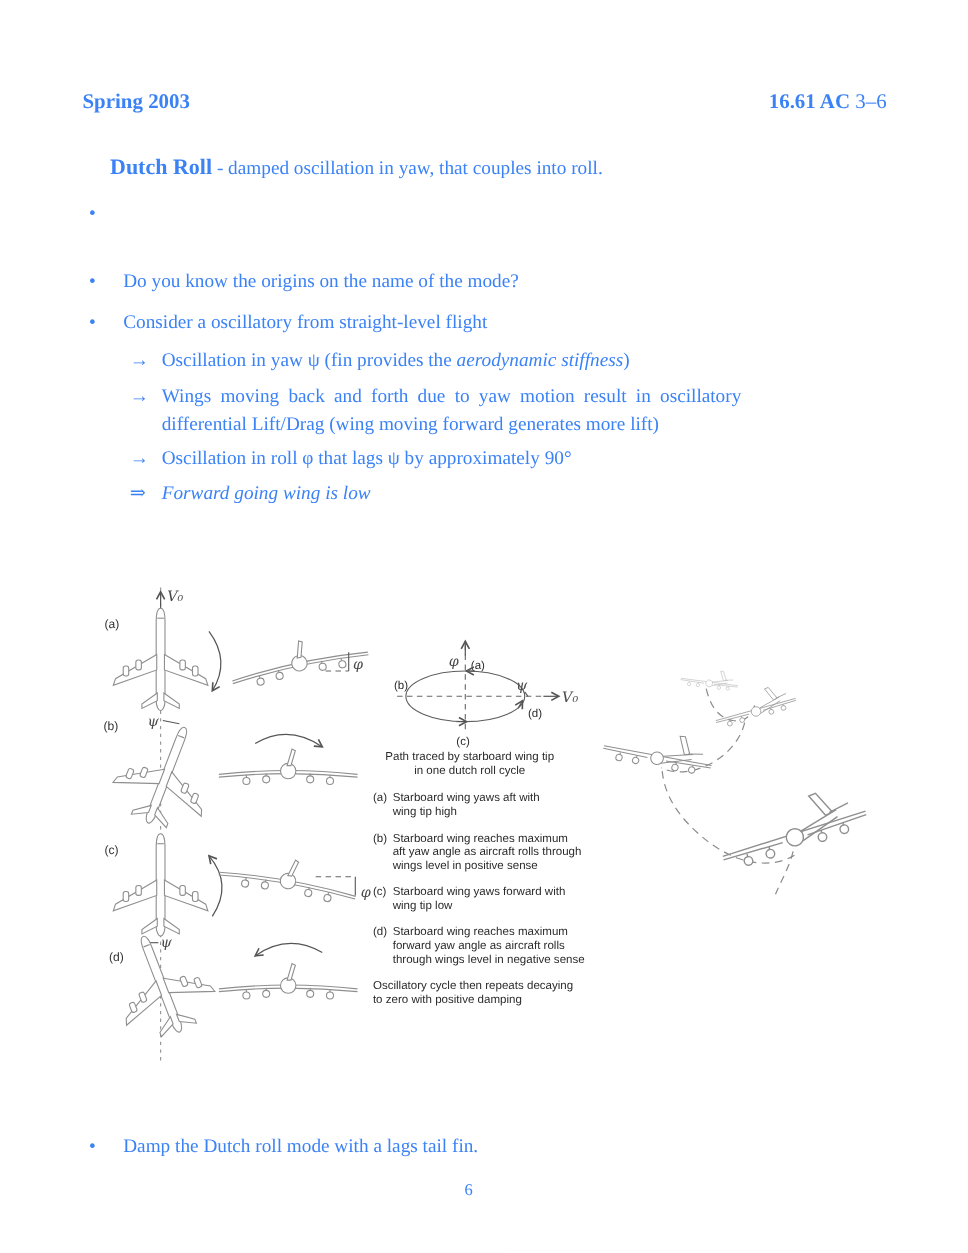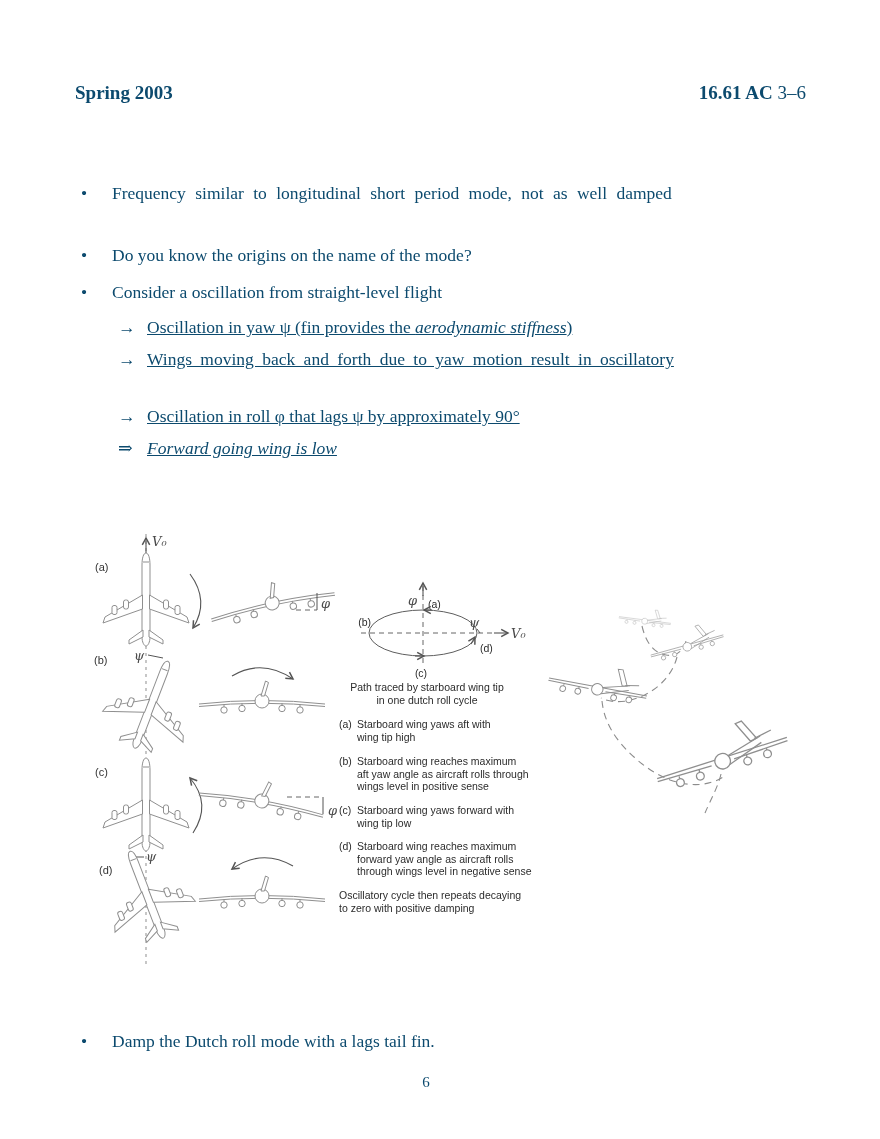--- a/index.html
+++ b/index.html
@@ -1,35 +1,35 @@
 <!DOCTYPE html>
 <html><head>
 <meta charset="utf-8">
 <style>
   html,body{margin:0;padding:0;background:#e8e8e8;}
   .page{
     position:relative;
     width:880px;height:1139px;
     background:#ffffff;
     font-family:"Liberation Serif","DejaVu Serif",serif;
-    color:#0c4a6e;
+    color:#3b82f6;
     overflow:hidden;
   }
   .abs{position:absolute;}
   .hdr{top:82px;left:75px;right:74px;font-size:19px;font-weight:bold;}
   .hdr .right{position:absolute;right:0;top:0;}
   .hdr .pageref{font-weight:normal;}
   .title{top:141px;left:100px;font-size:17.5px;}
   .title .term{font-weight:bold;font-size:20px;}
   .row{left:0;right:0;font-size:17.5px;line-height:26px;white-space:nowrap;}
   .row .mark{position:absolute;left:81px;top:0;width:20px;}
   .row .txt{position:absolute;left:112px;top:0;}
   .subrow{left:0;right:0;font-size:17.5px;line-height:25.5px;white-space:nowrap;}
   .subrow .mark{position:absolute;left:118px;top:0;width:24px;}
-  .subrow .txt{position:absolute;left:147px;top:0;text-decoration:underline;}
+  .subrow .txt{position:absolute;left:147px;top:0;}
   .it{font-style:italic;}
   .st1{word-spacing:5px;}
   .st2{word-spacing:4px;}
   .closing{top:472px;left:112px;font-size:17.5px;}
   .figure{top:530px;left:90px;width:740px;height:450px;}
   .pnum{top:1074px;left:0;width:852px;text-align:center;font-size:15px;}
   
   .fig-sans{font-family:"Liberation Sans","DejaVu Sans",sans-serif;font-size:10.5px;fill:#2b2b2b;}
   .fig-label{font-family:"Liberation Sans","DejaVu Sans",sans-serif;font-size:11px;fill:#333;}
   .fig-sym{font-family:"DejaVu Serif",serif;font-style:italic;font-size:13px;fill:#4a4a4a;}
@@ -43,47 +43,50 @@
 </head>
 <body>
 
 <div class="page">
 
   <div class="abs hdr">
     <span>Spring 2003</span>
     <span class="right"><span>16.61 AC</span> <span class="pageref">3–6</span></span>
   </div>
 
+  <div class="abs title">
+    <span class="term">Dutch Roll</span><span> - damped oscillation in yaw, that couples into roll.</span>
+  </div>
 
   <div class="abs row" style="top:180px;">
     <span class="mark">•</span>
     <span class="txt">
-      <div class="st1">Frequency similar to longitudinal short period mode, not as well damped</div>
     </span>
   </div>
 
   <div class="abs row" style="top:242px;">
     <span class="mark">•</span>
     <span class="txt">Do you know the origins on the name of the mode?</span>
   </div>
 
   <div class="abs row" style="top:279px;">
     <span class="mark">•</span>
-    <span class="txt">Consider a oscillation from straight-level flight</span>
+    <span class="txt">Consider a oscillatory from straight-level flight</span>
   </div>
 
   <div class="abs subrow" style="top:315px;">
     <span class="mark">→</span>
     <span class="txt"><span>Oscillation in yaw ψ (fin provides the </span><span class="it">aerodynamic stiffness</span><span>)</span></span>
   </div>
 
   <div class="abs subrow" style="top:347px;">
     <span class="mark">→</span>
     <span class="txt">
       <div class="st2">Wings moving back and forth due to yaw motion result in oscillatory</div>
+      <div>differential Lift/Drag (wing moving forward generates more lift)</div>
     </span>
   </div>
 
   <div class="abs subrow" style="top:404px;">
     <span class="mark">→</span>
     <span class="txt">Oscillation in roll φ that lags ψ by approximately 90°</span>
   </div>
 
   <div class="abs subrow" style="top:436px;">
     <span class="mark">⇒</span>

